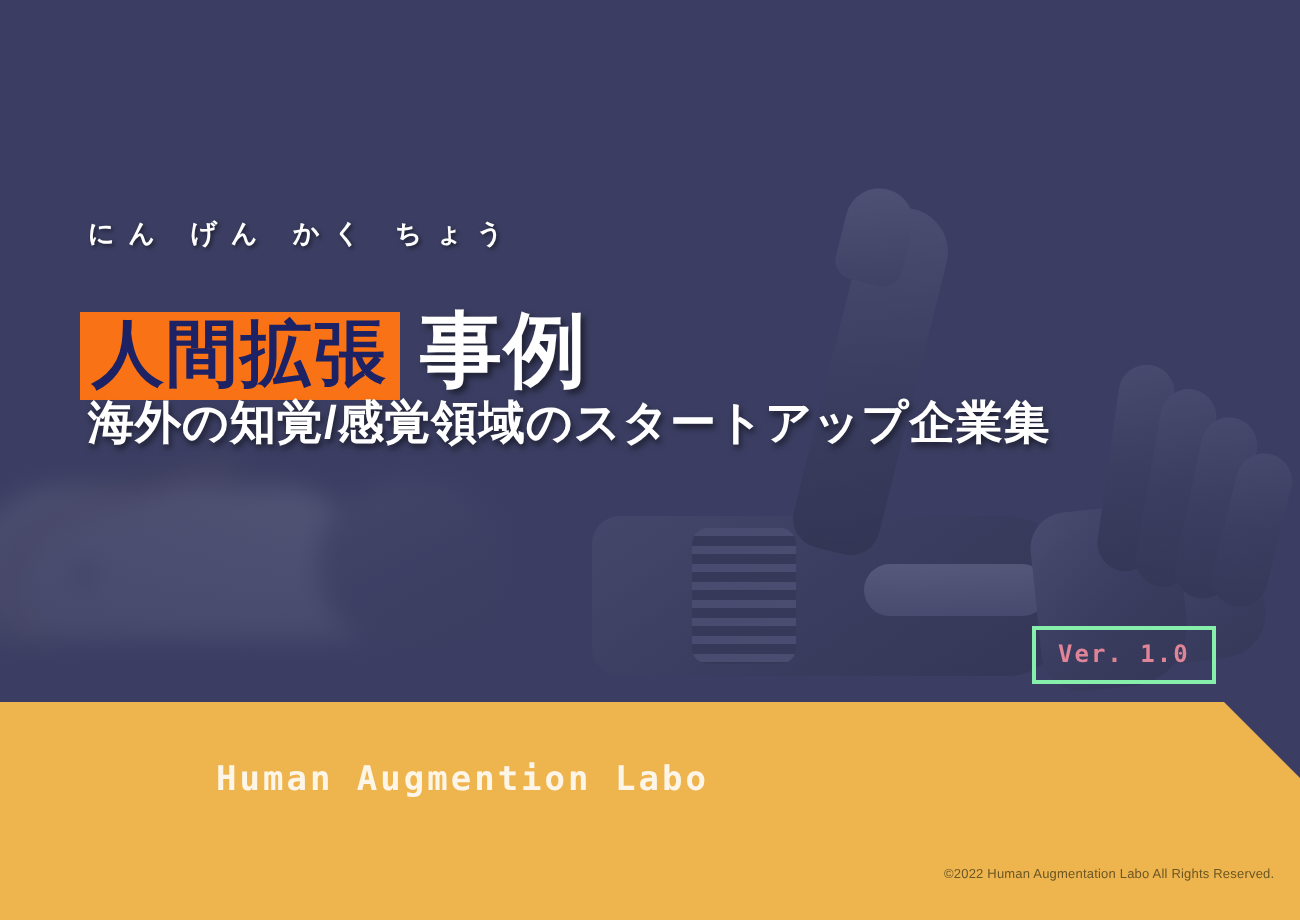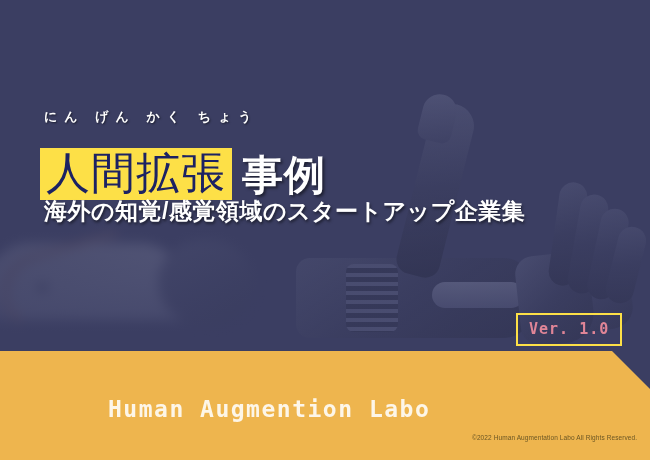--- a/index.html
+++ b/index.html
@@ -204,24 +204,24 @@
   }
 
   .title-row {
     position: absolute;
     left: 40px;
     top: 130px;
     display: flex;
     align-items: flex-end;
   }
   .title-hl {
-    background: #fde047;
+    background: #f97316;
     color: #1c2263;
-    font-size: 44px;
-    font-weight: normal;
+    font-size: 36px;
+    font-weight: bold;
     line-height: 1.06;
     padding: 2px 6px 4px 6px;
     letter-spacing: 1px;
     white-space: nowrap;
   }
   .title-plain {
     color: #ffffff;
     font-size: 41px;
     font-weight: bold;
     line-height: 1.06;
@@ -244,47 +244,47 @@
     white-space: nowrap;
     text-shadow: 1px 2px 3px rgba(0,0,0,0.55);
     text-align: center;
   }
 
   .version-badge {
     position: absolute;
     left: 516px;
     top: 313px;
     padding: 5px 11px 6px 11px;
-    border: 2px solid #fde047;
+    border: 2px solid #86efac;
     color: #e08597;
     font-family: "DejaVu Sans Mono", "Liberation Mono", monospace;
-    font-size: 15px;
+    font-size: 12px;
     font-weight: bold;
     letter-spacing: 1px;
     white-space: nowrap;
   }
 
   
   .band {
     position: absolute;
     left: 0;
     top: 351px;
     width: 650px;
     height: 109px;
     background: #eeb54e;
     clip-path: polygon(0 0, 612px 0, 650px 38px, 650px 109px, 0 109px);
   }
 
   .band-title {
     position: absolute;
     left: 108px;
-    top: 396px;
+    top: 380px;
     color: #fdf6e8;
     font-family: "DejaVu Sans Mono", "Liberation Mono", monospace;
-    font-size: 23px;
+    font-size: 17px;
     font-weight: bold;
     letter-spacing: 1.5px;
     white-space: nowrap;
   }
 
   .brand {
     position: absolute;
     left: 476px;
     top: 390px;
     display: flex;

